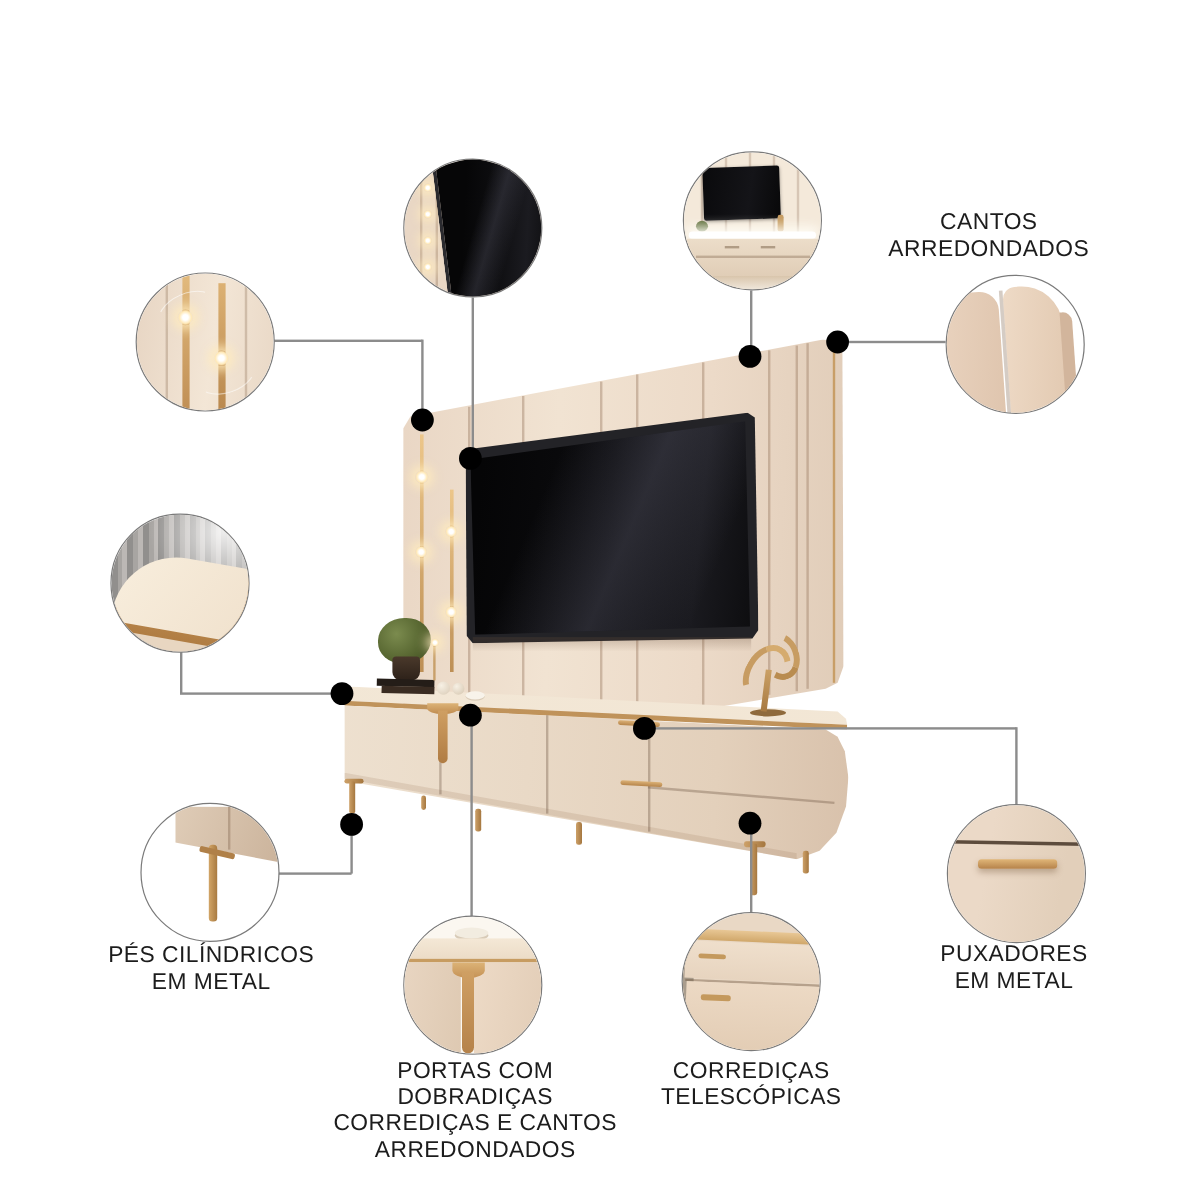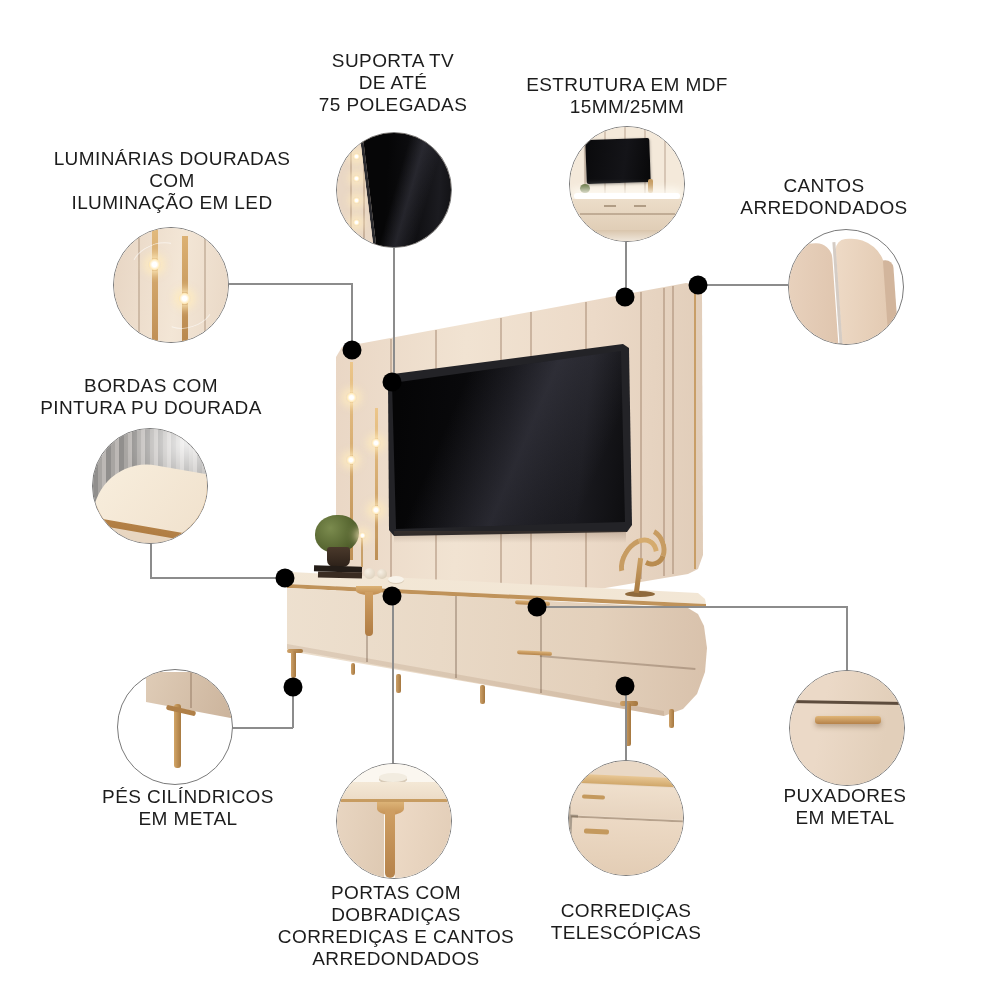--- a/index.html
+++ b/index.html
@@ -136,39 +136,29 @@
   <div class="dot" style="left:352px;top:350px"></div>
   <div class="dot" style="left:392px;top:382px"></div>
   <div class="dot" style="left:625px;top:297px"></div>
   <div class="dot" style="left:698px;top:285px"></div>
   <div class="dot" style="left:285px;top:578px"></div>
   <div class="dot" style="left:392px;top:596px"></div>
   <div class="dot" style="left:537px;top:607px"></div>
   <div class="dot" style="left:293px;top:687px"></div>
   <div class="dot" style="left:625px;top:686px"></div>
 
-  <div class="lab" style="left:393px;top:50px">SUPORTA TV
-DE ATÉ
-75 POLEGADAS</div>
-  <div class="lab" style="left:627px;top:74px">ESTRUTURA EM MDF
-15MM/25MM</div>
-  <div class="lab" style="left:172px;top:148px">LUMINÁRIAS DOURADAS
-COM
-ILUMINAÇÃO EM LED</div>
   <div class="lab" style="left:824px;top:175px">CANTOS
 ARREDONDADOS</div>
-  <div class="lab" style="left:151px;top:375px">BORDAS COM
-PINTURA PU DOURADA</div>
-  <div class="lab" style="left:188px;top:786px">PÉS CILÍNDRICOS
+  <div class="lab" style="left:176px;top:786px">PÉS CILÍNDRICOS
 EM METAL</div>
   <div class="lab" style="left:396px;top:882px">PORTAS COM
 DOBRADIÇAS
 CORREDIÇAS E CANTOS
 ARREDONDADOS</div>
-  <div class="lab" style="left:626px;top:900px">CORREDIÇAS
+  <div class="lab" style="left:626px;top:882px">CORREDIÇAS
 TELESCÓPICAS</div>
   <div class="lab" style="left:845px;top:785px">PUXADORES
 EM METAL</div>
 
   <div class="circ" style="left:171px;top:285px">
     <div style="inset:0;background:linear-gradient(97deg,#e7d5c3,#f3e6d6 55%,#e9d8c6)"></div>
     <div style="left:24px;top:0;width:2px;height:114px;background:rgba(150,120,95,.35)"></div>
     <div style="left:90px;top:0;width:2px;height:114px;background:rgba(150,120,95,.35)"></div>
     <div style="left:38px;top:0;width:6px;height:114px;background:linear-gradient(180deg,#e2ba7d,#c08f55)"></div>
     <div style="left:68px;top:8px;width:6px;height:106px;background:linear-gradient(180deg,#dcb173,#b9884e)"></div>

